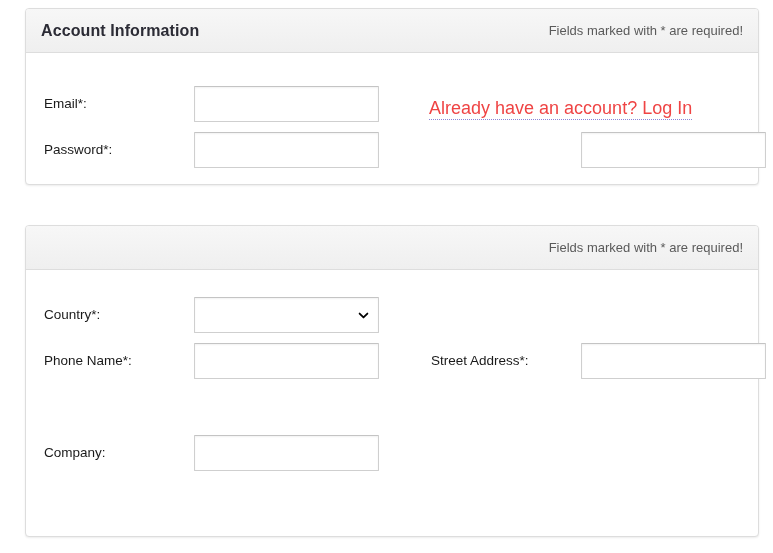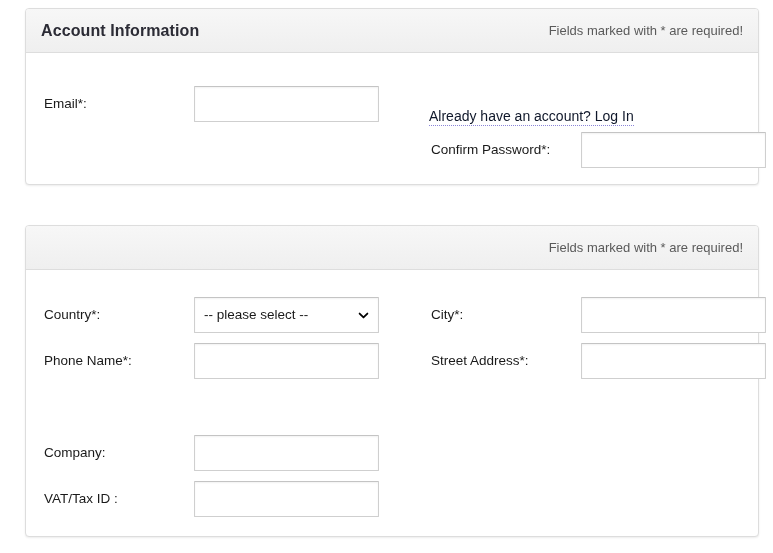--- a/index.html
+++ b/index.html
@@ -146,24 +146,24 @@
     height: 34px;
     display: flex;
     align-items: center;
   }
   .select-arrow svg { display: block; }
 
   
   .inline-link {
     position: absolute;
     left: 13px;
-    top: 12px;
+    top: 4px;
     line-height: 46px;
-    font-size: 14px;
-    color: #0f172a;
+    font-size: 18px;
+    color: #ef4444;
     text-decoration: none;
     white-space: nowrap;
   }
   .inline-link .lk-text {
     border-bottom: 1px dotted #8b85d8;
     padding-bottom: 1px;
   }
 
   
   .cell-right .field-label { left: 43px; }
@@ -188,57 +188,55 @@
           <div class="field-control">
             <input class="txt" type="text" placeholder="" style="">
           </div>
         </div>
         <div class="cell cell-right">
           <a class="inline-link" href="#"><span class="lk-text">Already have an account? Log In</span></a>
         </div>
       </div>
 
       <div class="form-row" style="top:74px;">
+        <div class="cell cell-left">
+          <div class="field-label">Password*:</div>
+          <div class="field-control">
+            <input class="txt" type="password" placeholder="" style="">
+          </div>
+        </div>
         <div class="cell cell-right">
-          <div class="field-label">Confirm Password*:</div>
           <div class="field-control">
             <input class="txt" type="password" placeholder="" style="">
           </div>
         </div>
       </div>
 
     </div>
   </section>
 
   <section class="panel" id="panel-client">
     <div class="panel-head">
       <div class="panel-hint">Fields marked with * are required!</div>
     </div>
     <div class="panel-body">
 
       <div class="form-row" style="top:22px;">
         <div class="cell cell-left">
           <div class="field-label">Country*:</div>
           <div class="field-control">
             <div class="select-wrap">
-              <div class="select-text">-- please select --</div>
               <span class="select-arrow">
                 <svg width="13" height="13" viewBox="0 0 16 16">
                     <path d="M3.2 5.6 L8 10.4 L12.8 5.6" fill="none" stroke="#000000" stroke-width="2.2" stroke-linecap="round" stroke-linejoin="round"></path>
                   </svg>
               </span>
             </div>
           </div>
         </div>
-        <div class="cell cell-right">
-          <div class="field-label">City*:</div>
-          <div class="field-control">
-            <input class="txt" type="text" placeholder="" style="">
-          </div>
-        </div>
       </div>
 
       <div class="form-row" style="top:68px;">
         <div class="cell cell-left">
           <div class="field-label">Phone Name*:</div>
           <div class="field-control">
             <input class="txt" type="text" placeholder="" style="">
           </div>
         </div>
         <div class="cell cell-right">
@@ -253,25 +251,19 @@
       <div class="form-row" style="top:160px;">
         <div class="cell cell-left">
           <div class="field-label">Company:</div>
           <div class="field-control">
             <input class="txt" type="text" placeholder="" style="">
           </div>
         </div>
       </div>
 
       <div class="form-row" style="top:206px;">
-        <div class="cell cell-left">
-          <div class="field-label">VAT/Tax ID :</div>
-          <div class="field-control">
-            <input class="txt" type="text" placeholder="" style="">
-          </div>
-        </div>
         <div class="cell cell-right"></div>
       </div>
 
     </div>
   </section>
 
 </div>
 
 </body></html>

